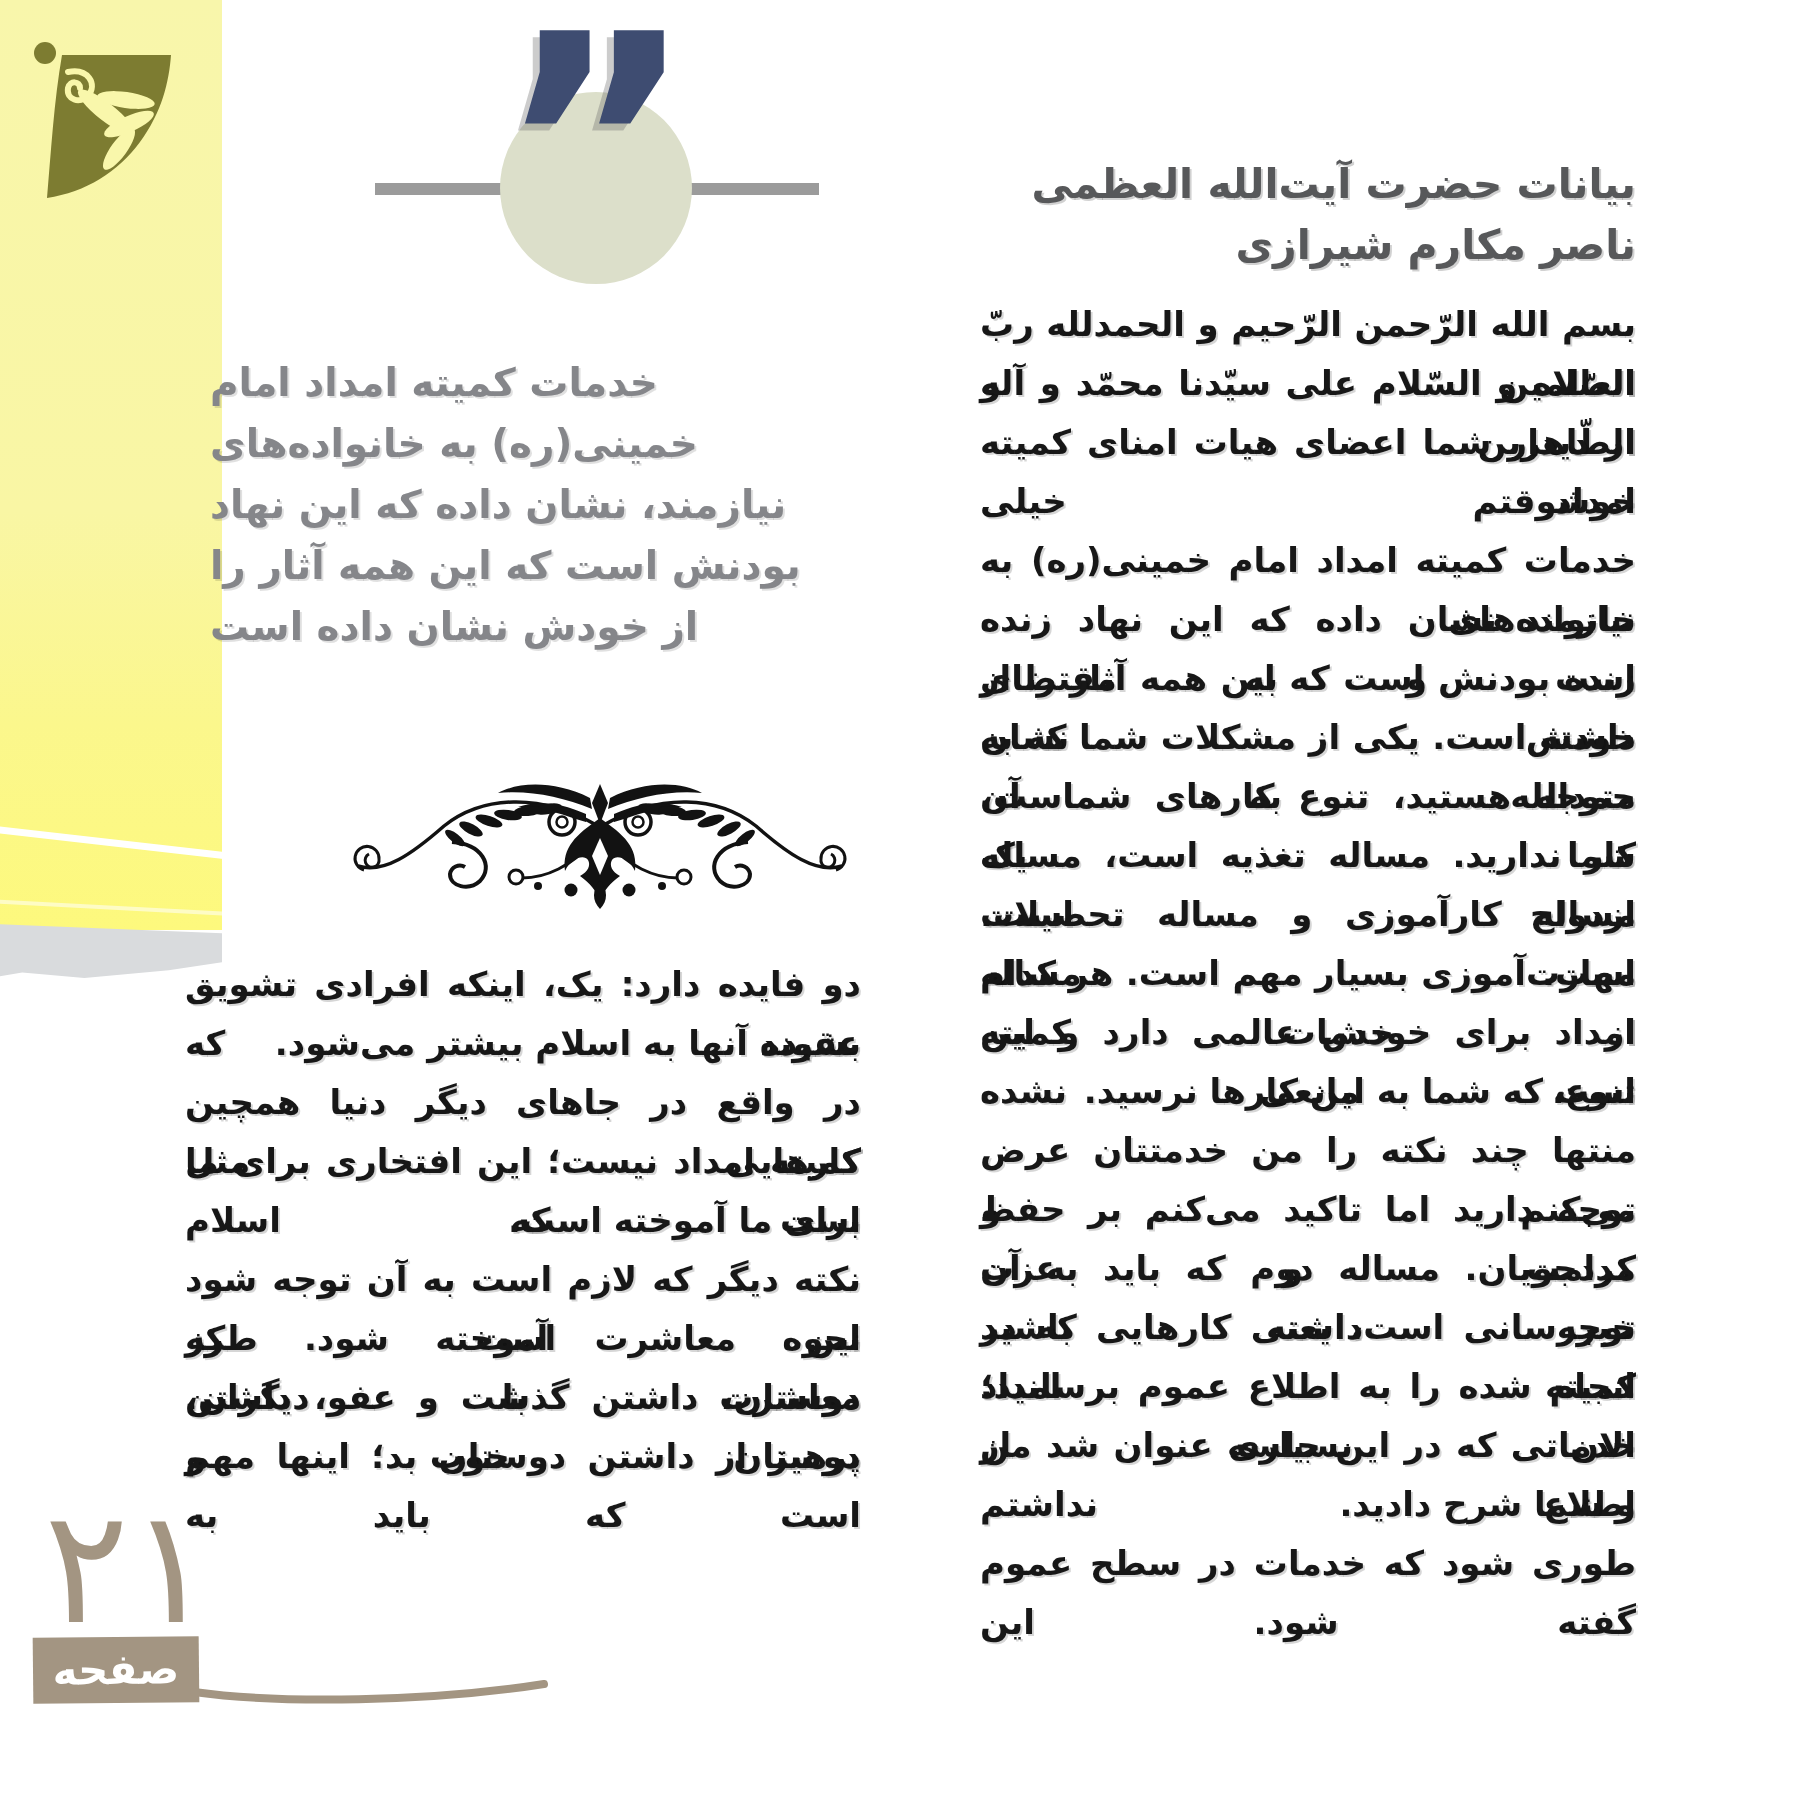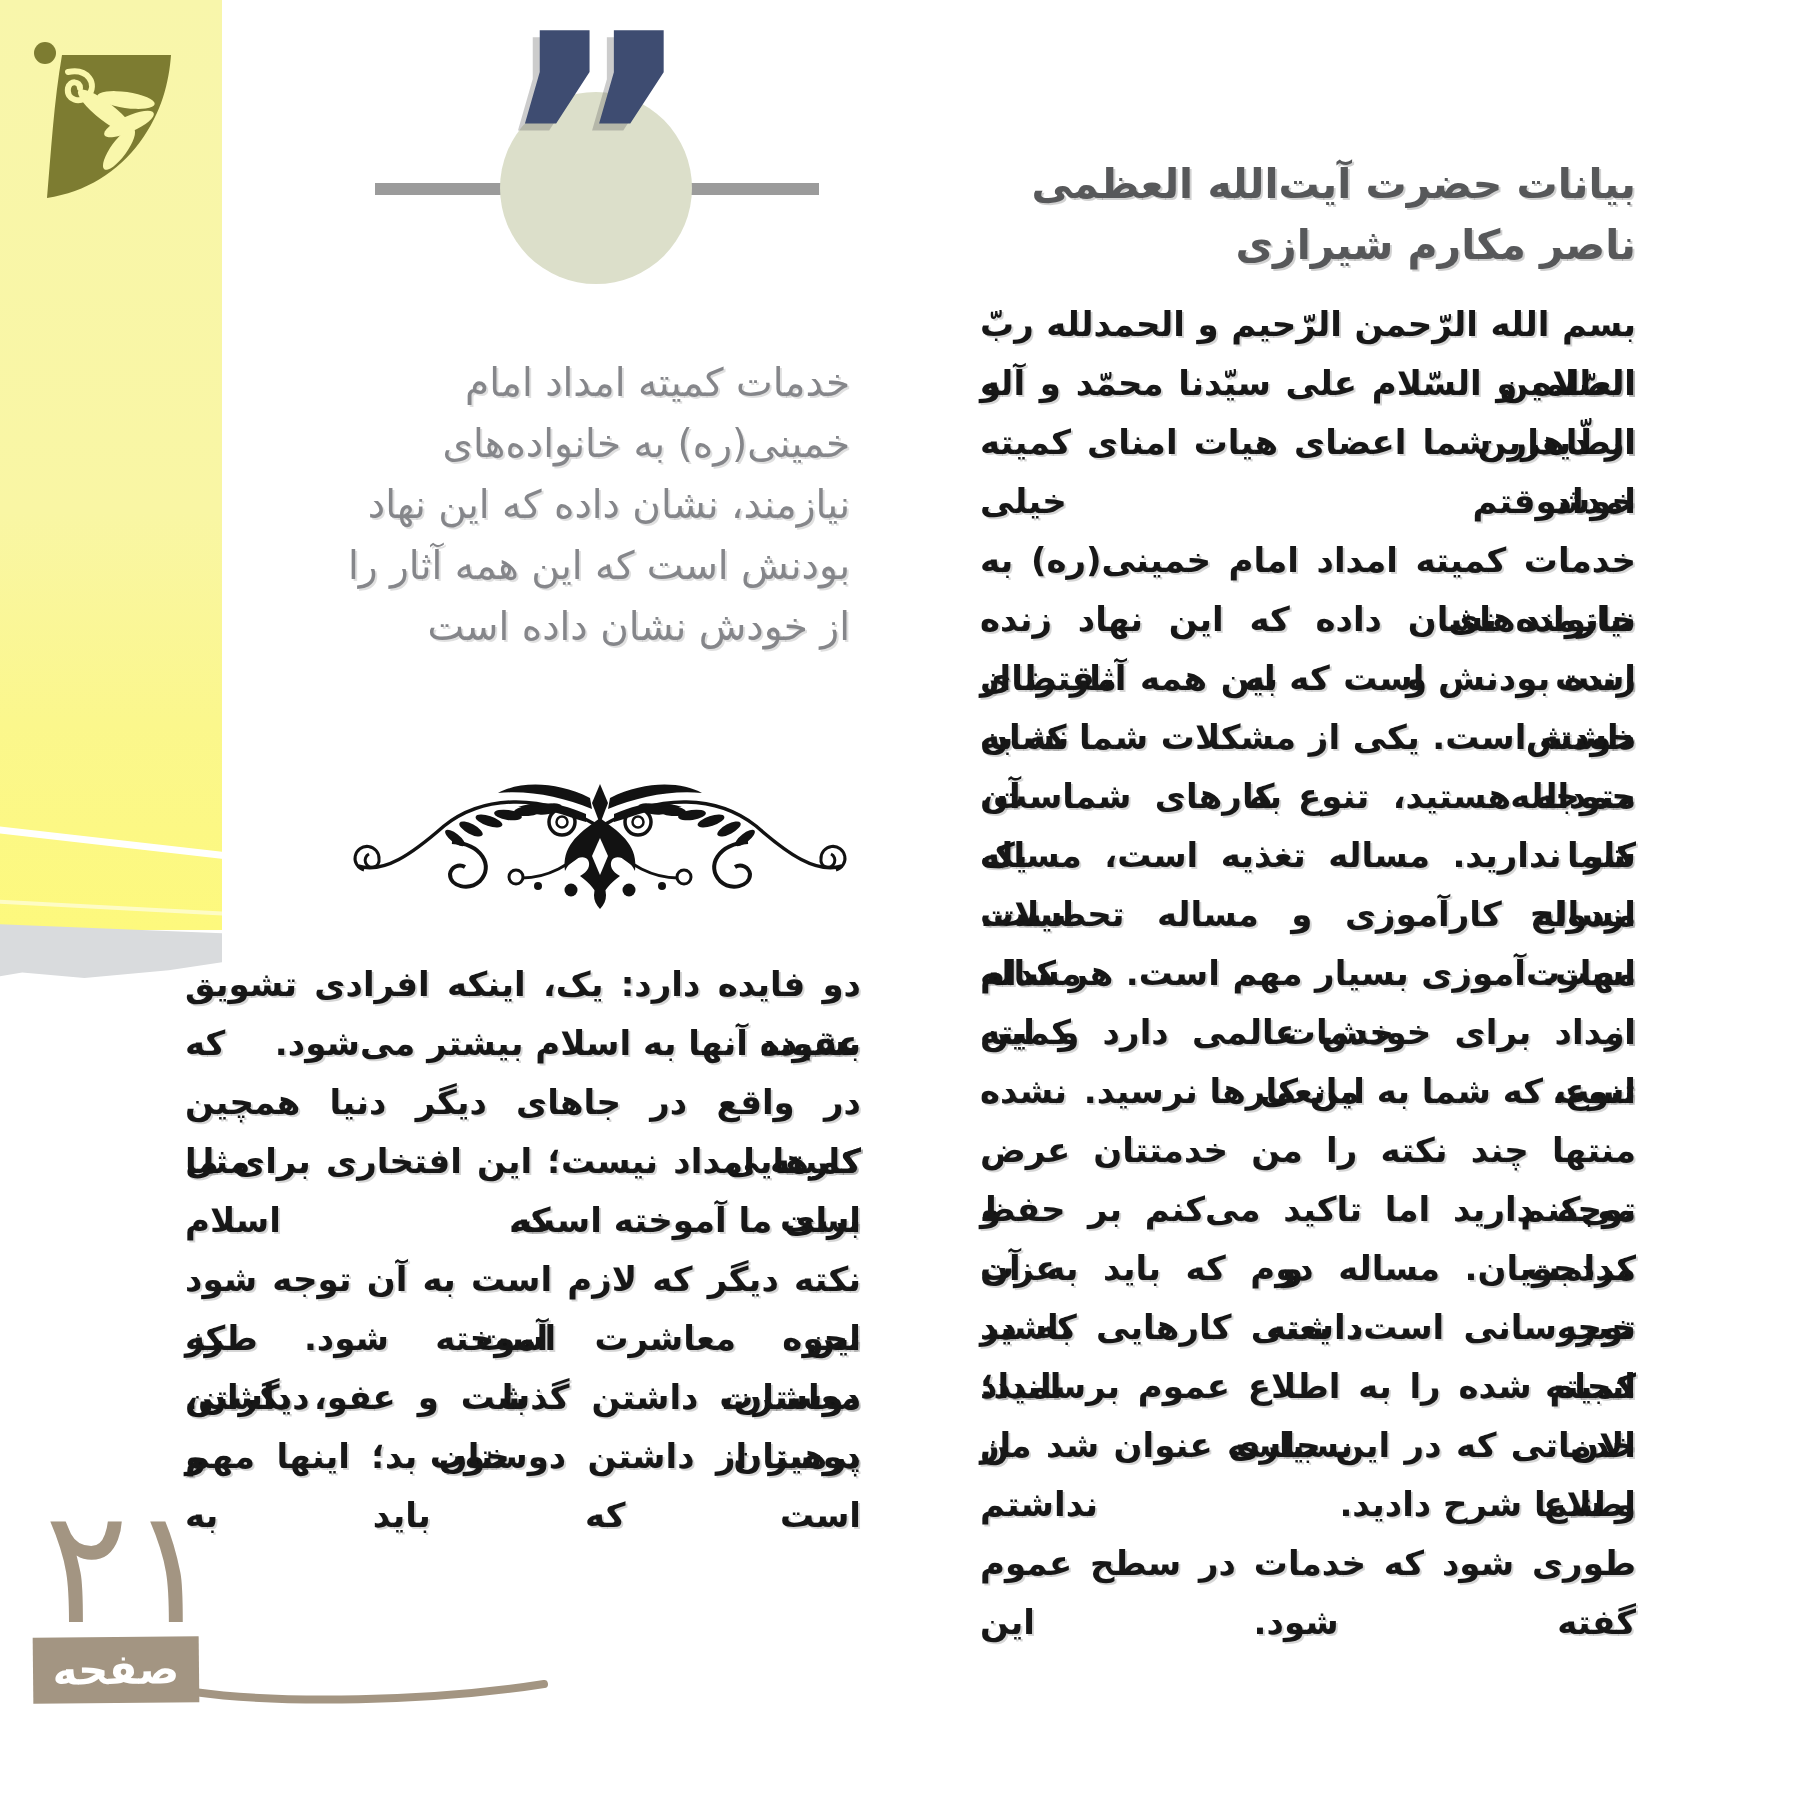--- a/index.html
+++ b/index.html
@@ -37,21 +37,21 @@
   
   .col{position:absolute;direction:rtl;}
   .col-right{left:980px;top:295px;width:656px;}
   .col-left{left:185px;top:955px;width:676px;}
   .bline{height:59px;line-height:59px;font-weight:bold;font-size:34px;color:#171717;
          text-align:justify;text-align-last:justify;text-shadow:2px 2px 0 rgba(0,0,0,.16);}
   .bline.al-r{text-align-last:right;}
 
   
   .pullquote{position:absolute;left:210px;top:352px;width:640px;direction:rtl;}
-  .qline{height:61px;line-height:61px;text-align:right;font-weight:normal;font-size:39px;
+  .qline{height:61px;line-height:61px;text-align:left;font-weight:bold;font-size:39px;
          color:#85868a;text-shadow:2px 2px 0 rgba(0,0,0,.12);white-space:nowrap;}
 
   
   .ornament{position:absolute;left:340px;top:778px;width:520px;height:132px;}
 
   
   .pagenum{position:absolute;left:44px;top:1492px;width:140px;height:150px;
            color:#a39582;font-size:158px;line-height:150px;text-align:center;letter-spacing:6px;}
   .pagebox{position:absolute;left:33px;top:1637px;width:166px;height:66px;background:#a39582;
            transform:rotate(-.6deg);display:flex;align-items:center;justify-content:center;}

